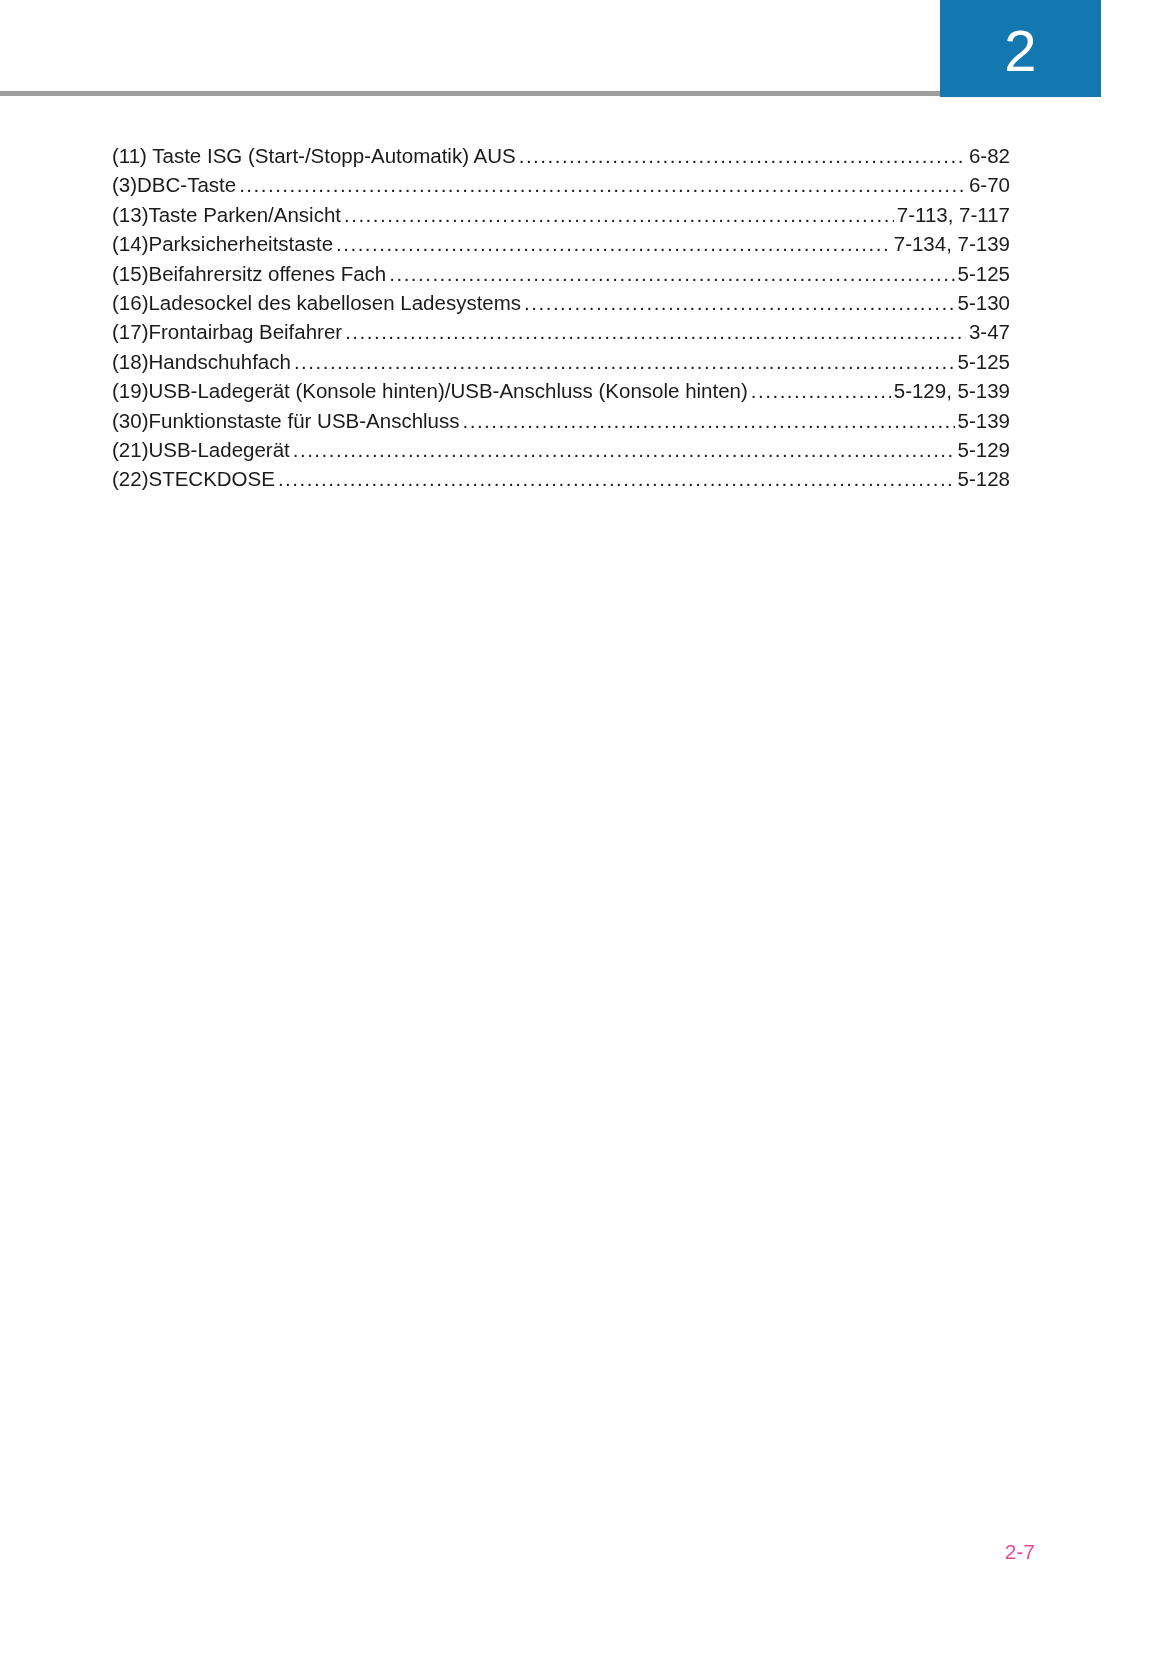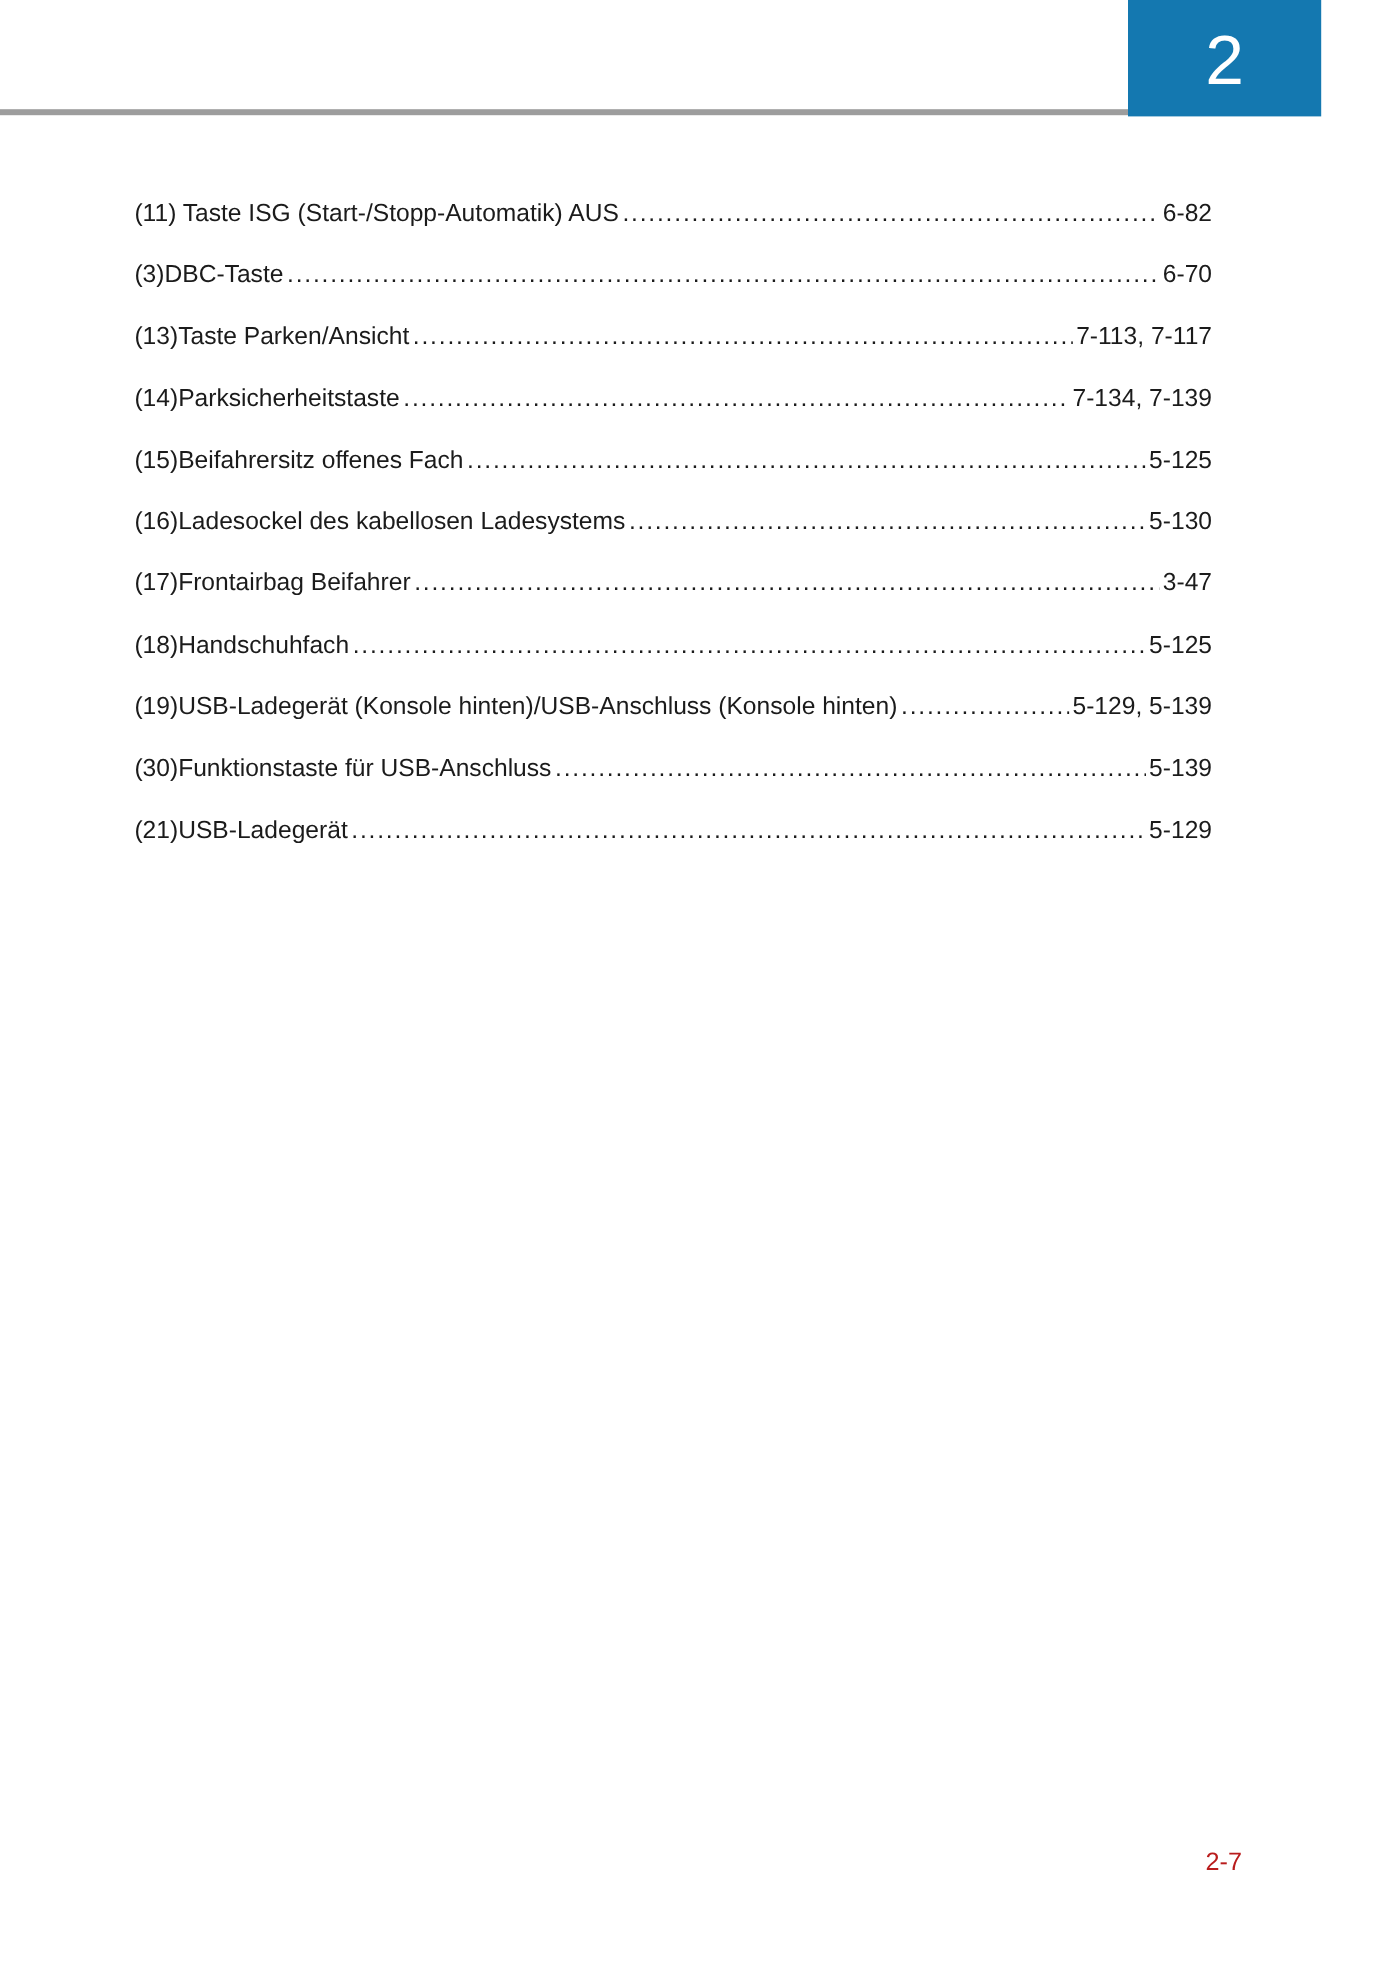--- a/index.html
+++ b/index.html
@@ -51,21 +51,20 @@
     top: 141px;
     width: 898px;
   }
   .toc-row {
     display: flex;
     align-items: baseline;
     height: 29.4px;
     font-size: 20.5px;
     line-height: 29.4px;
     white-space: nowrap;
-    margin-top: 22px;
   }
   .toc-text {
     flex: 0 0 auto;
   }
   .leader {
     flex: 1 1 auto;
     overflow: hidden;
     min-width: 12px;
     margin: 0 3px;
     letter-spacing: 1.5px;
@@ -77,21 +76,21 @@
     flex: 0 0 auto;
     text-align: left;
   }
 
   
   .page-number {
     position: absolute;
     top: 1540px;
     right: 130px;
     font-size: 21px;
-    color: #b91c1c;
+    color: #ec4899;
   }
 </style>
 </head>
 <body>
 
 <div class="chapter-tab">
   <span class="num">2</span>
 </div>
 <div class="header-rule"></div>
 
@@ -155,15 +154,20 @@
     <span class="leader"></span>
     <span class="toc-pages">5-139</span>
   </div>
 
   <div class="toc-row">
     <span class="toc-text">(21)USB-Ladegerät</span>
     <span class="leader"></span>
     <span class="toc-pages">5-129</span>
   </div>
 
+  <div class="toc-row">
+    <span class="toc-text">(22)STECKDOSE</span>
+    <span class="leader"></span>
+    <span class="toc-pages">5-128</span>
+  </div>
 </div>
 
 <div class="page-number">2-7</div>
 
 </body></html>

